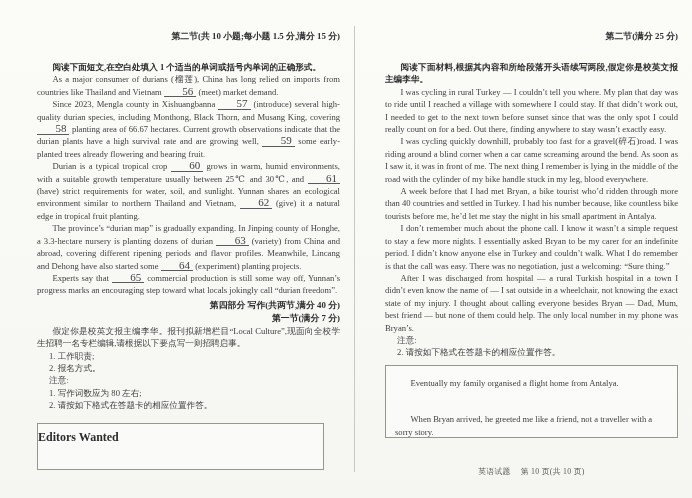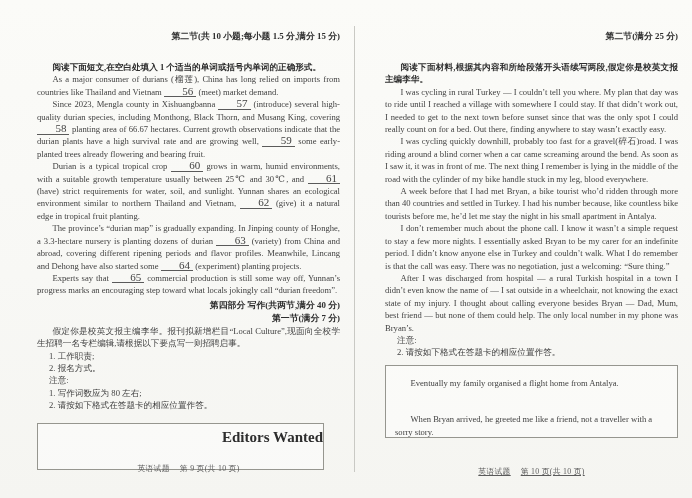--- a/index.html
+++ b/index.html
@@ -39,34 +39,34 @@
     text-align:center;line-height:9.5px;font-size:11px;color:#424242;
   }
   .answer-box{
     border:1px solid #96968f;background:rgba(255,255,255,.45);
     box-sizing:border-box;
   }
   .editors-box{
     width:287px;height:47px;margin-top:11px;
   }
   .editors-box .box-title{
-    margin-top:7px;text-align:right;font-weight:bold;font-size:15px;color:#2d2d2d;
+    margin-top:7px;text-align:left;font-weight:bold;font-size:12px;color:#2d2d2d;
   }
   .leads-box{
     width:100%;height:73px;margin-top:6px;padding:11px 9px 0 9px;
   }
   .leads-box .lead{text-indent:1.8em;text-align:left;}
   .leads-box .lead + .lead{margin-top:24px;}
   .footer{
     position:absolute;font-size:7.8px;color:#5a5a5a;text-align:center;
     letter-spacing:.3px;
   }
   .footer .gap{display:inline-block;width:10px;}
   .footer.fl{left:37px;width:303px;top:463px;}
-  .footer.fr{left:385px;width:293px;top:466px;text-decoration:underline;}
+  .footer.fr{left:385px;width:293px;top:466px;}
   .part4{margin-top:2px;}
 </style>
 </head>
 <body>
 
 <div class="sheet">
   <div class="divider"></div>
 
   <section class="page left">
     <h3 class="hdr">第二节(共 10 小题;每小题 1.5 分,满分 15 分)</h3>
@@ -96,23 +96,20 @@
 
     <p class="list-item">1. 写作词数应为 80 左右;</p>
         <p class="list-item">2. 请按如下格式在答题卡的相应位置作答。</p>
       </div>
 
     <div class="answer-box editors-box">
       <div class="box-title">Editors Wanted</div>
     </div>
   </section>
 
-  <div class="footer fl">
-    <span>英语试题</span><span class="gap"></span><span>第 9 页(共 10 页)</span>
-  </div>
 
   <section class="page right">
     <h3 class="hdr">第二节(满分 25 分)</h3>
     <p class="bold indent">阅读下面材料,根据其内容和所给段落开头语续写两段,假定你是校英文报主编李华。</p>
 
     <div>
 
     <p class="para indent">I was cycling in rural Turkey — I couldn’t tell you where. My plan that day was to ride until I reached a village with somewhere I could stay. If that didn’t work out, I needed to get to the next town before sunset since that was the only spot I could really count on for a bed. Out there, finding anywhere to stay wasn’t exactly easy.</p>
         <p class="para indent">I was cycling quickly downhill, probably too fast for a gravel(碎石)road. I was riding around a blind corner when a car came screaming around the bend. As soon as I saw it, it was in front of me. The next thing I remember is lying in the middle of the road with the cylinder of my bike handle stuck in my leg, blood everywhere.</p>
         <p class="para indent">A week before that I had met Bryan, a bike tourist who’d ridden through more than 40 countries and settled in Turkey. I had his number because, like countless bike tourists before me, he’d let me stay the night in his small apartment in Antalya.</p>

